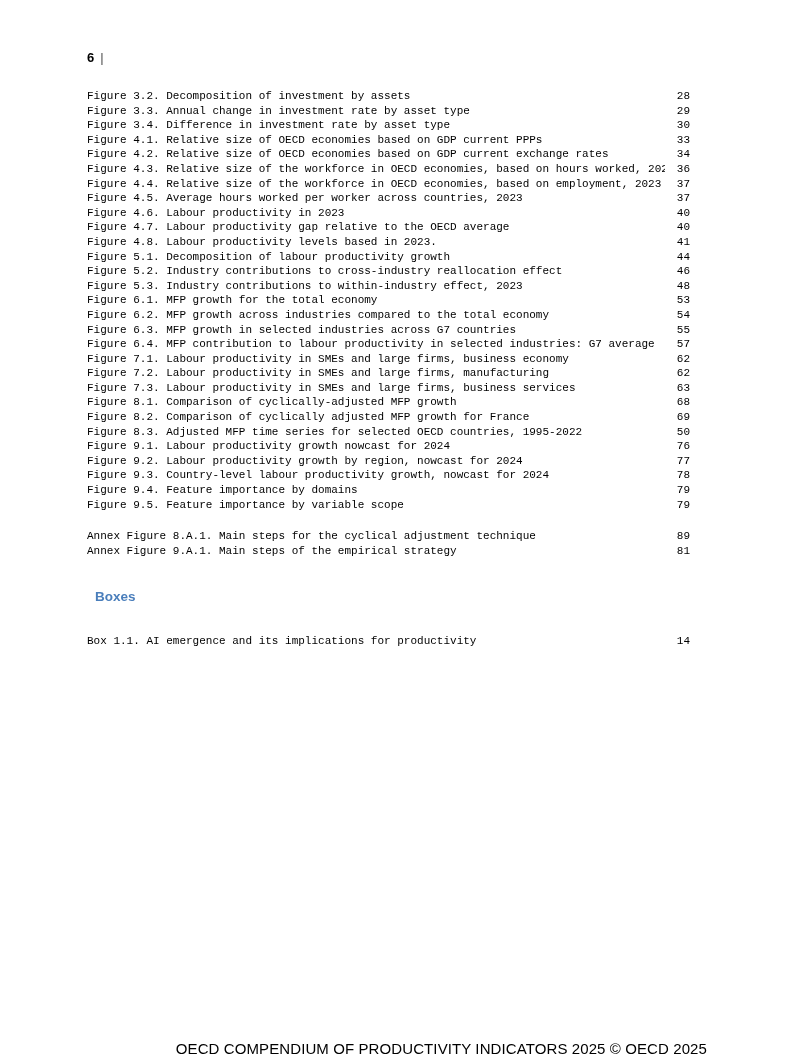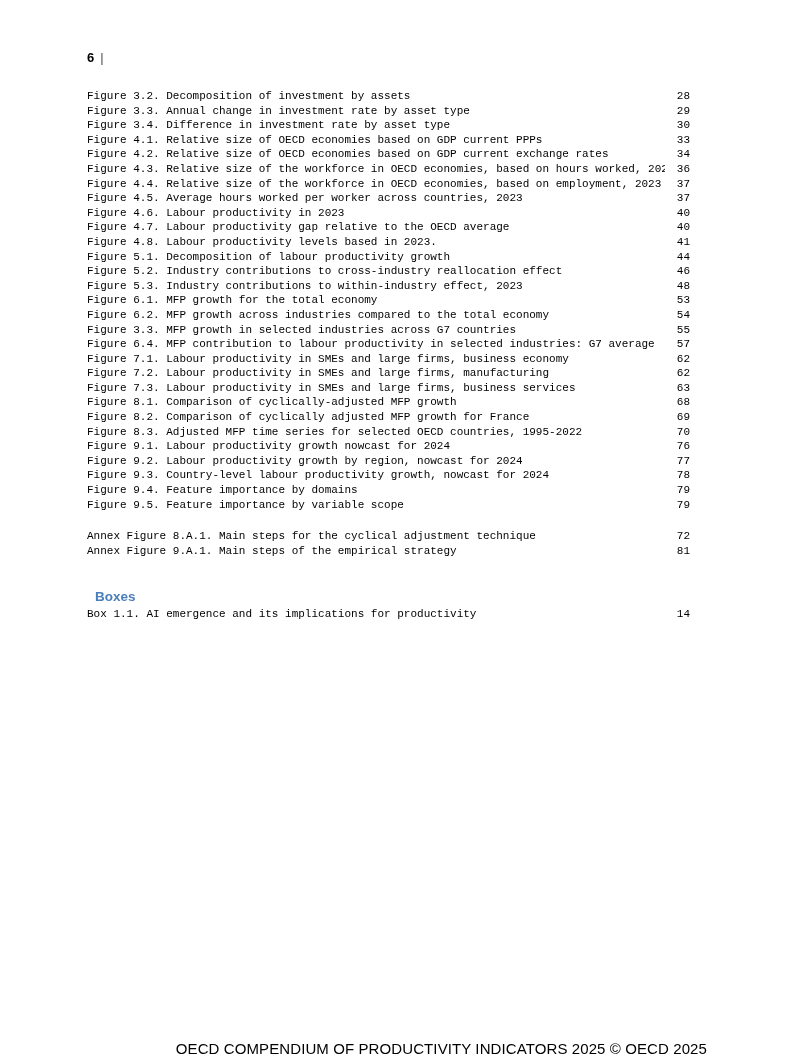--- a/index.html
+++ b/index.html
@@ -62,21 +62,21 @@
     margin-top: 17px;
   }
   .boxes-heading {
     margin: 30px 0 0 8px;
     font-size: 13.5px;
     font-weight: bold;
     line-height: 17px;
     color: #4a7ebb;
   }
   .boxes-list {
-    margin-top: 2px;
+    margin-top: 29px;
   }
   .page-footer {
     position: absolute;
     left: 87px;
     top: 1043px;
     width: 620px;
     text-align: right;
     font-size: 15px;
     line-height: 12px;
     color: #000000;
@@ -168,21 +168,21 @@
         <span class="toc-title">Figure 6.1. MFP growth for the total economy</span>
         <span class="toc-page">53</span>
       </li>
 
       <li class="toc-row">
         <span class="toc-title">Figure 6.2. MFP growth across industries compared to the total economy</span>
         <span class="toc-page">54</span>
       </li>
 
       <li class="toc-row">
-        <span class="toc-title">Figure 3.3. MFP growth in selected industries across G7 countries</span>
+        <span class="toc-title">Figure 6.3. MFP growth in selected industries across G7 countries</span>
         <span class="toc-page">55</span>
       </li>
 
       <li class="toc-row">
         <span class="toc-title">Figure 6.4. MFP contribution to labour productivity in selected industries: G7 average</span>
         <span class="toc-page">57</span>
       </li>
 
       <li class="toc-row">
         <span class="toc-title">Figure 7.1. Labour productivity in SMEs and large firms, business economy</span>
@@ -204,21 +204,21 @@
         <span class="toc-page">68</span>
       </li>
 
       <li class="toc-row">
         <span class="toc-title">Figure 8.2. Comparison of cyclically adjusted MFP growth for France</span>
         <span class="toc-page">69</span>
       </li>
 
       <li class="toc-row">
         <span class="toc-title">Figure 8.3. Adjusted MFP time series for selected OECD countries, 1995-2022</span>
-        <span class="toc-page">70</span>
+        <span class="toc-page">50</span>
       </li>
 
       <li class="toc-row">
         <span class="toc-title">Figure 9.1. Labour productivity growth nowcast for 2024</span>
         <span class="toc-page">76</span>
       </li>
 
       <li class="toc-row">
         <span class="toc-title">Figure 9.2. Labour productivity growth by region, nowcast for 2024</span>
         <span class="toc-page">77</span>
@@ -237,21 +237,21 @@
       <li class="toc-row">
         <span class="toc-title">Figure 9.5. Feature importance by variable scope</span>
         <span class="toc-page">79</span>
       </li>
     </ul>
 
   <ul class="toc-list annex-list">
 
       <li class="toc-row">
         <span class="toc-title">Annex Figure 8.A.1. Main steps for the cyclical adjustment technique</span>
-        <span class="toc-page">72</span>
+        <span class="toc-page">89</span>
       </li>
 
       <li class="toc-row">
         <span class="toc-title">Annex Figure 9.A.1. Main steps of the empirical strategy</span>
         <span class="toc-page">81</span>
       </li>
     </ul>
 
   <h2 class="boxes-heading" style="color: rgb(74, 126, 187);">Boxes</h2>
 

